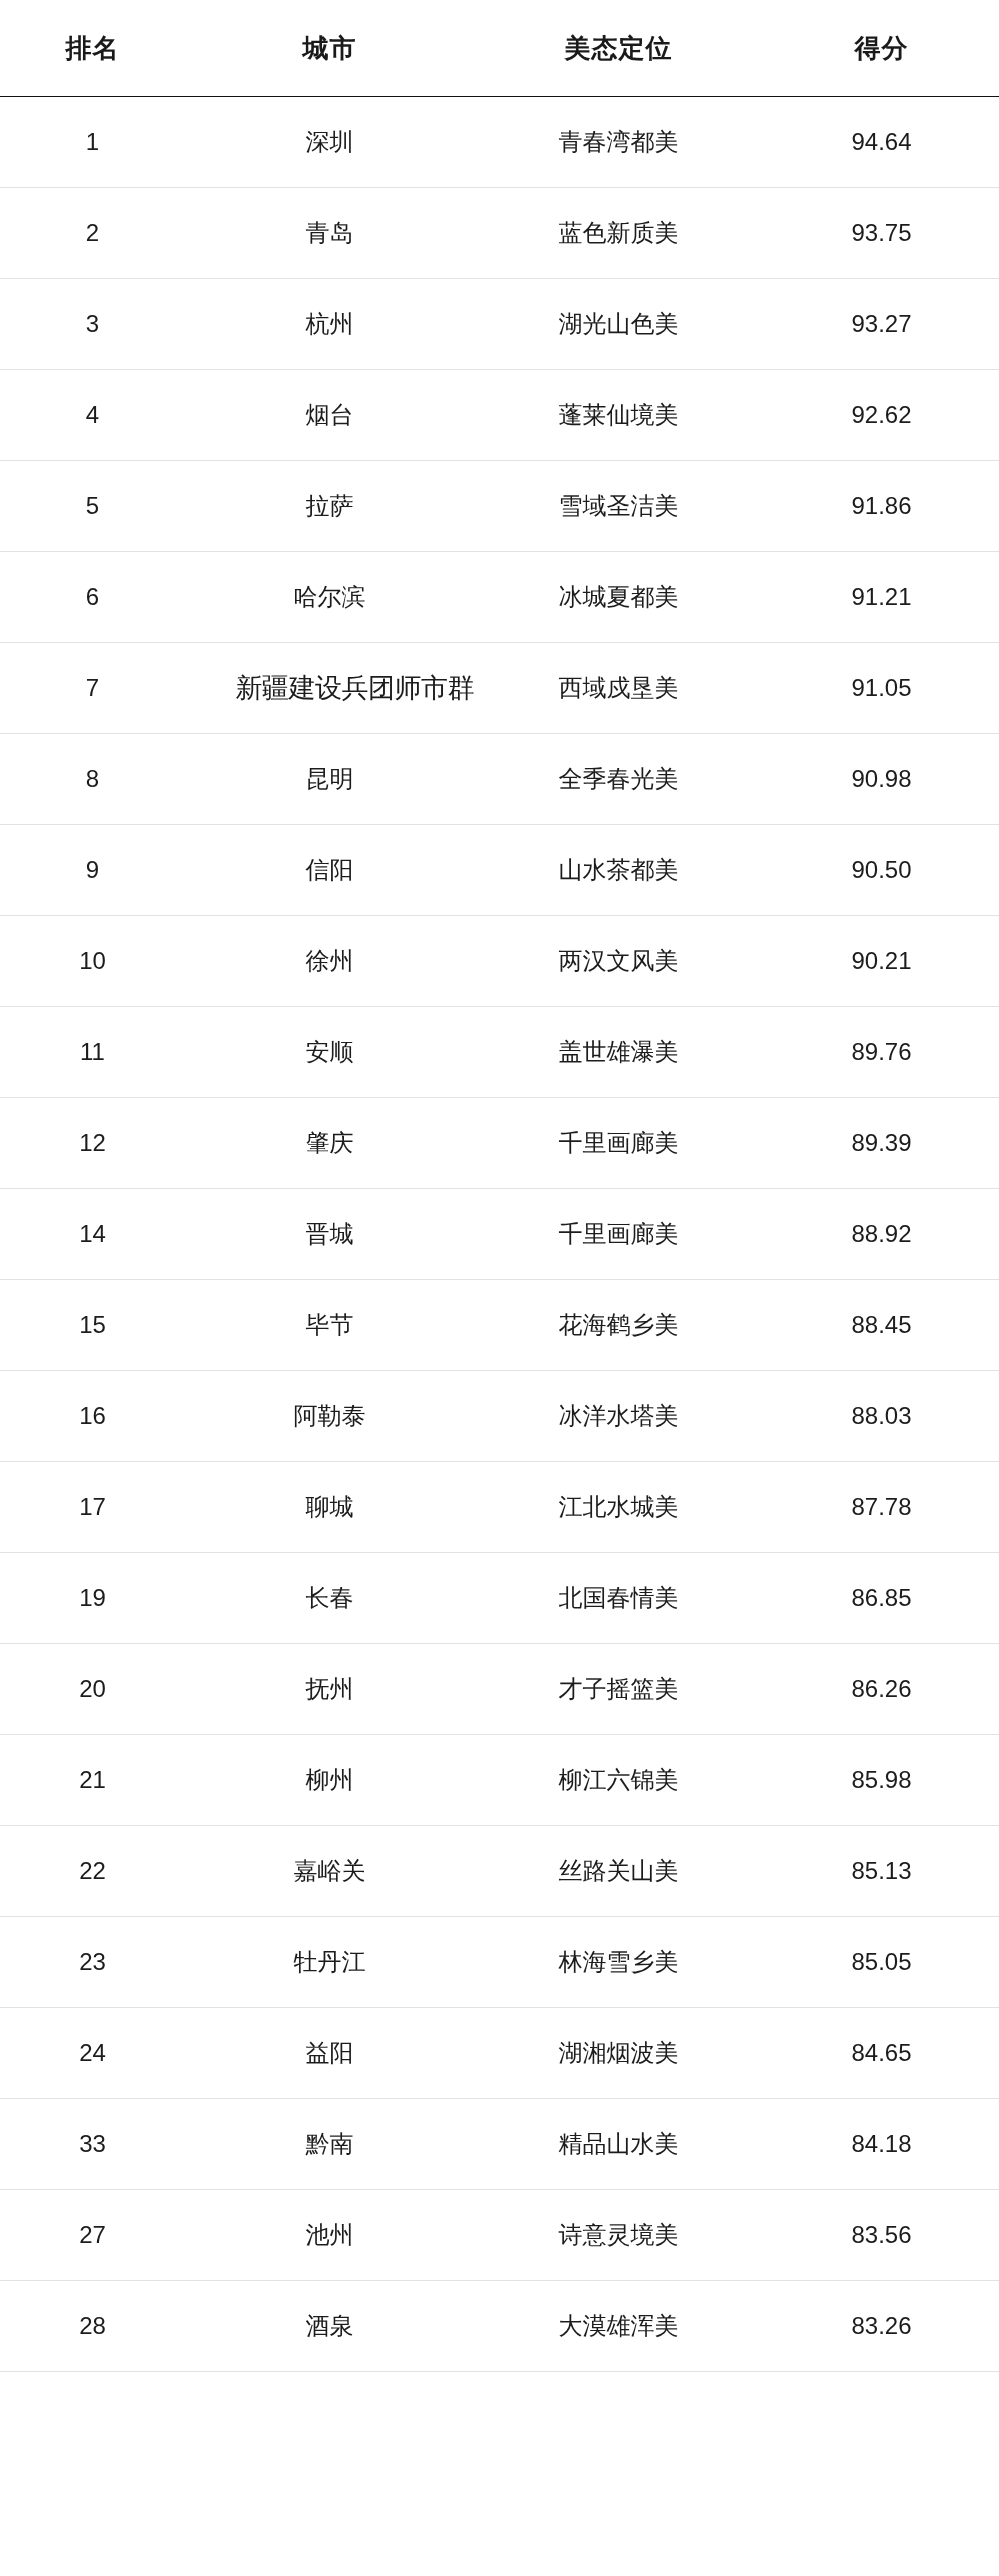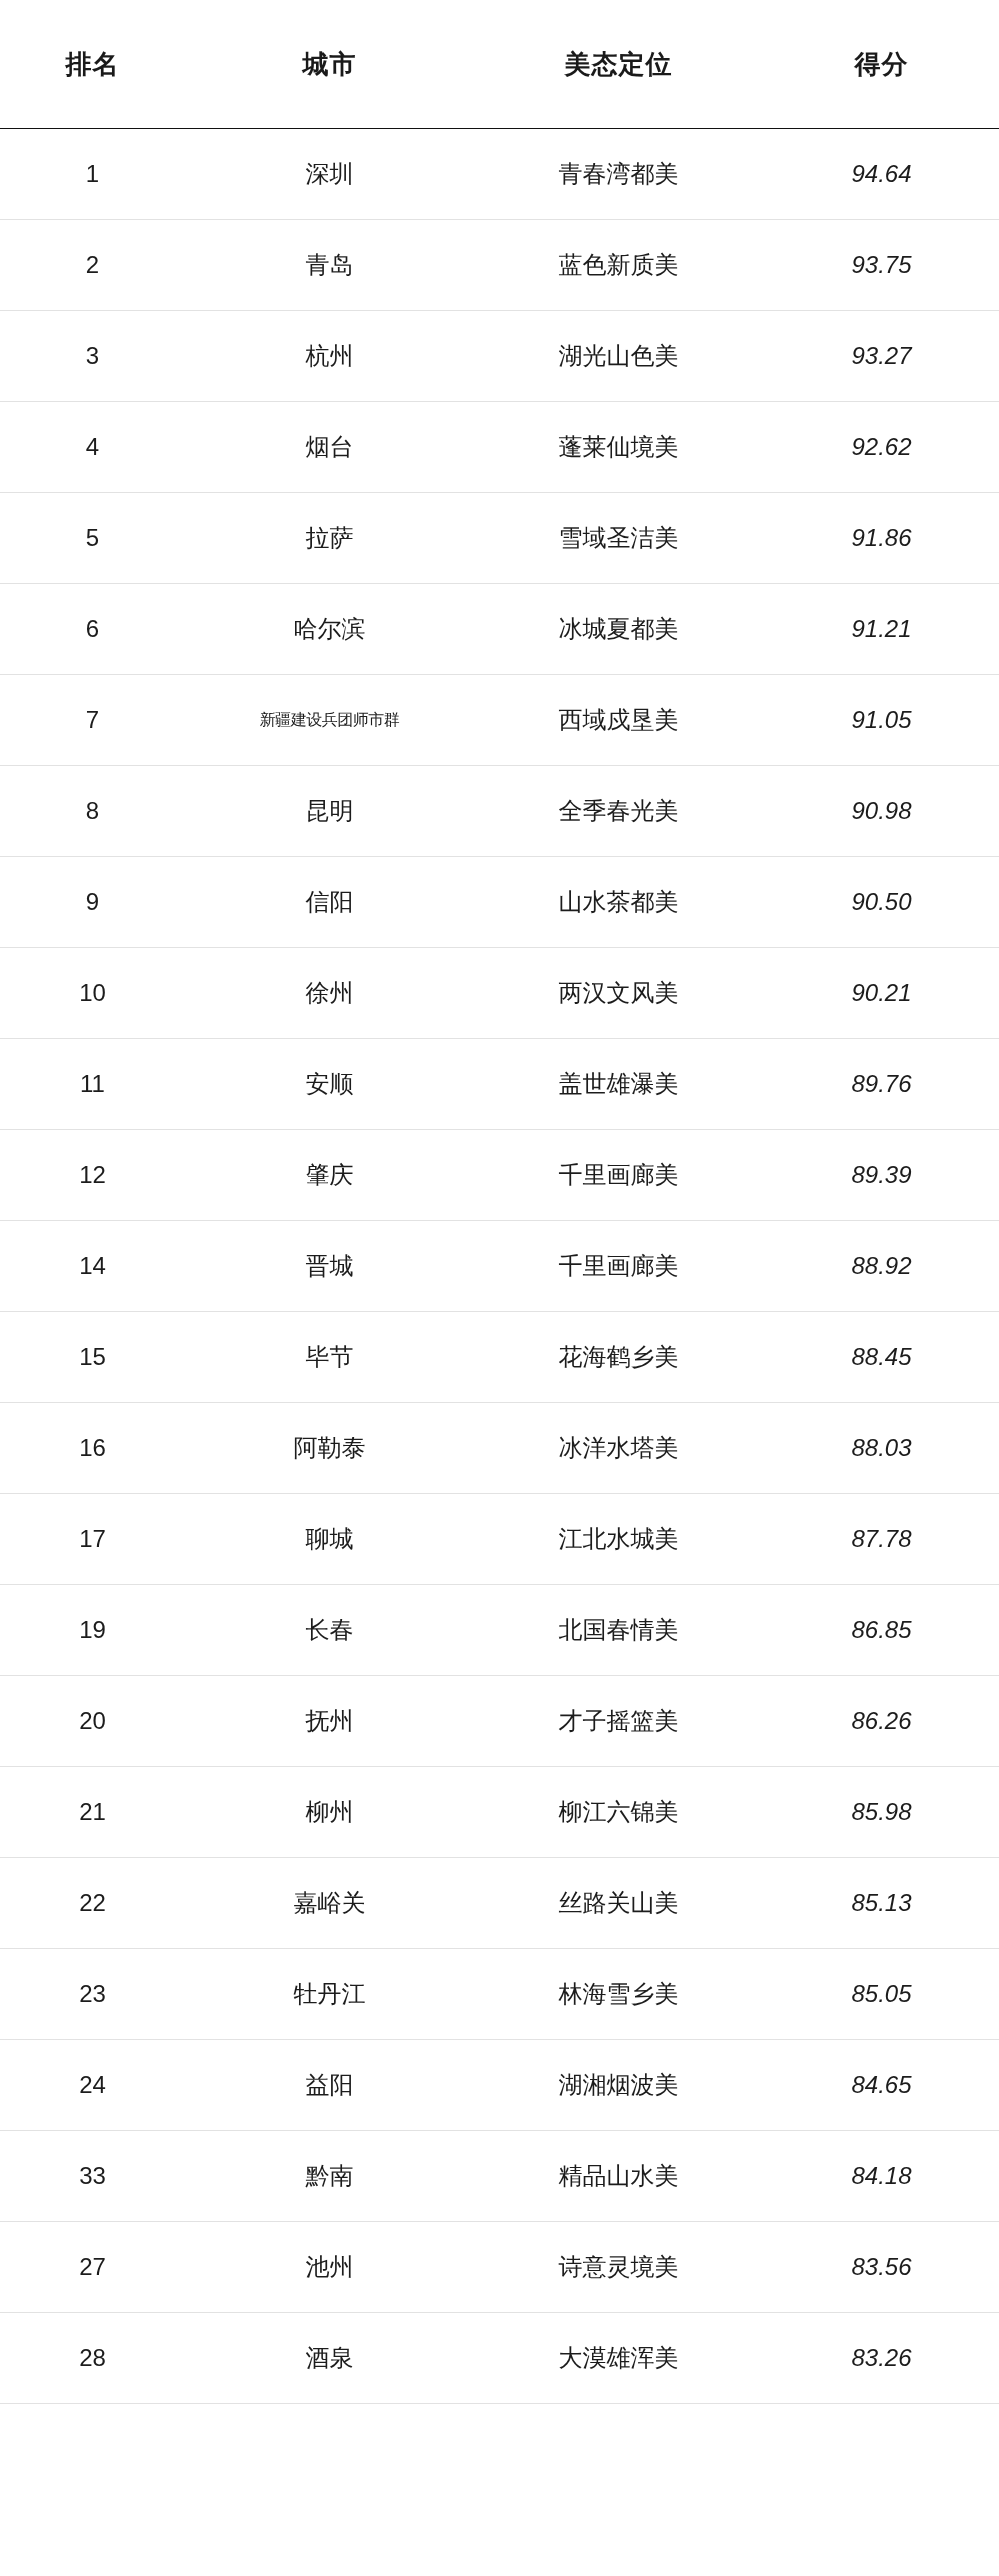--- a/index.html
+++ b/index.html
@@ -32,41 +32,41 @@
   table.rank-table col.c-score { width: 237px; }
 
   table.rank-table thead th {
     height: 96px;
     font-size: 26px;
     font-weight: bold;
     text-align: center;
     vertical-align: middle;
     border-bottom: 1.5px solid #111111;
     background: #ffffff;
-    padding: 16px;
+    padding: 0;
     letter-spacing: 1px;
   }
   table.rank-table tbody td {
     height: 90px;
     text-align: center;
     vertical-align: middle;
     border-bottom: 1px solid #e2e2e2;
     padding: 0;
     font-size: 24px;
     font-weight: normal;
     color: #1c1c1c;
   }
   table.rank-table tbody tr:last-child td {
     border-bottom: 1px solid #e2e2e2;
   }
   td.rank-cell { font-size: 23px; }
   td.city-cell { font-size: 24px; }
   td.aes-cell  { font-size: 24px; }
-  td.score-cell{ font-size: 24px; font-style: italic; }
-  td.city-cell.long { font-size: 16px; letter-spacing: -0.5px; }
+  td.score-cell{ font-size: 24px; }
+  td.city-cell.long { font-size: 27px; letter-spacing: -0.5px; text-align: right; }
 </style>
 </head>
 <body>
 
 <div class="page">
   <table class="rank-table">
     <colgroup>
       <col class="c-rank">
       <col class="c-city">
       <col class="c-aes">

